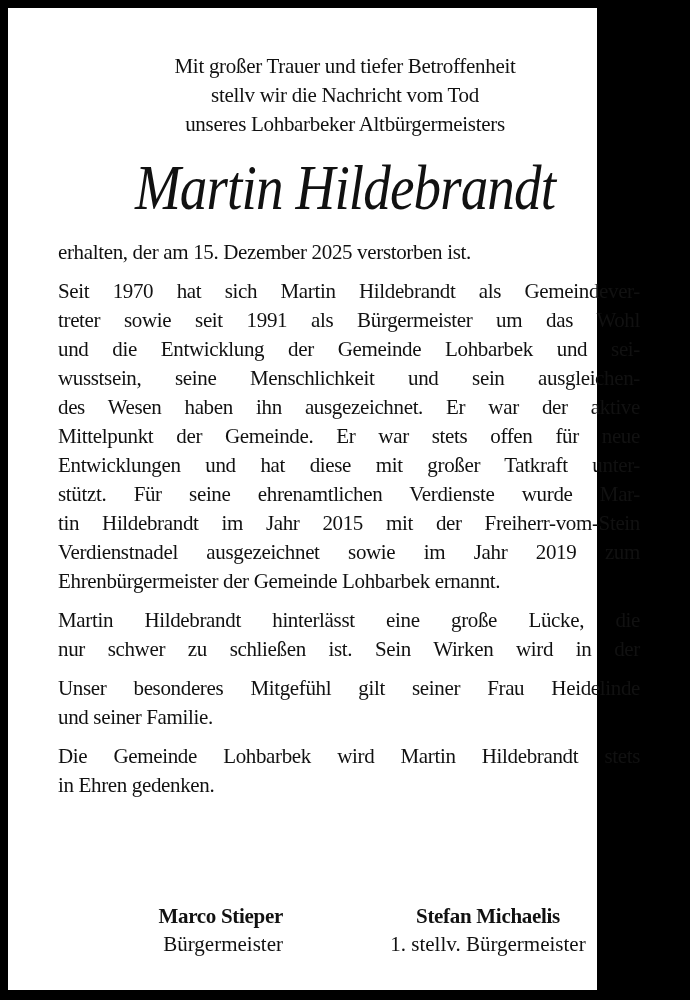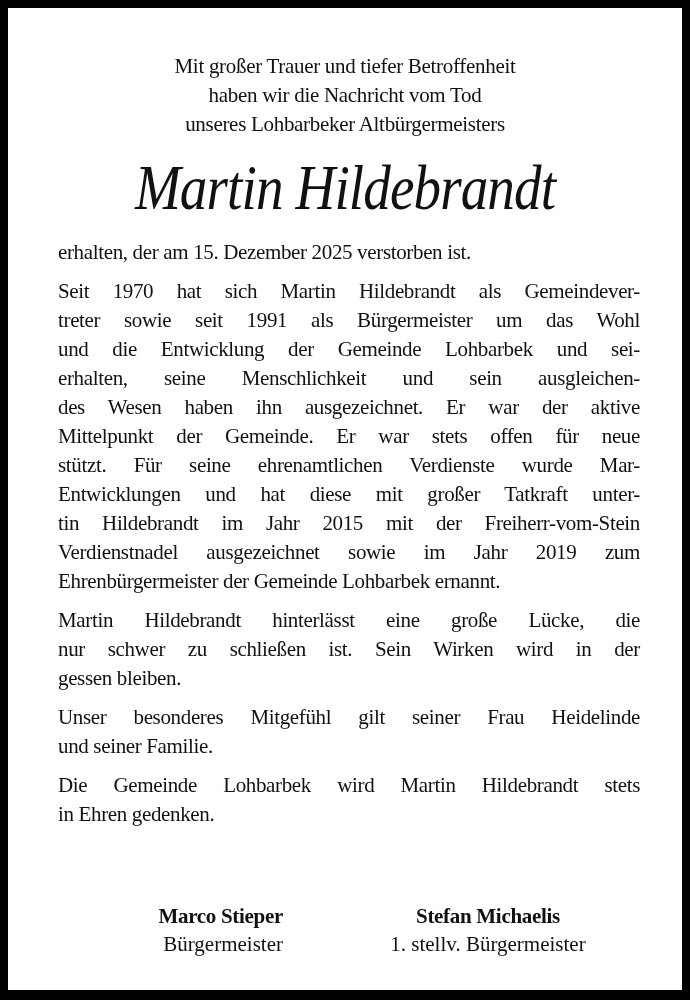--- a/index.html
+++ b/index.html
@@ -1,65 +1,64 @@
 <!DOCTYPE html>
 <html><head>
 <meta charset="utf-8">
 <style>
   html, body { margin:0; padding:0; }
   body { width:690px; height:1000px; background:#000; position:relative; overflow:hidden;
          font-family:"Liberation Serif","DejaVu Serif",serif; color:#111; }
-  .card { position:absolute; left:8px; top:8px; width:674px; height:982px; background:#fff; }
+  .card { position:absolute; left:8px; top:8px; width:589px; height:982px; background:#fff; }
   .intro { position:absolute; left:0; width:674px; top:44px; text-align:center;
            font-size:21px; line-height:29px; letter-spacing:-0.3px; }
   .name { position:absolute; left:0; width:674px; top:140px; text-align:center;
           font-size:64px; font-style:italic; line-height:80px; letter-spacing:-1px;
           transform:scaleX(0.86); transform-origin:center; }
   .body { position:absolute; left:50px; width:586px; top:230px; font-size:21px;
           line-height:29px; letter-spacing:-0.35px; }
   .para { margin:0 4px 10px 0; }
   .line { display:block; text-align:justify; text-align-last:justify; white-space:nowrap; }
   .line.last { text-align-last:left; }
   .sigs { position:absolute; top:894px; left:0; width:674px; font-size:21px; line-height:28px; }
   .sig { position:absolute; text-align:center; }
   .sig .n { font-weight:bold; letter-spacing:-0.3px; }
 </style>
 </head>
 <body>
 
 <div class="card">
   <div class="intro">
     <div>Mit großer Trauer und tiefer Betroffenheit</div>
-    <div>haben wir die Nachricht vom Tod</div>
+    <div>stellv wir die Nachricht vom Tod</div>
     <div>unseres Lohbarbeker Altbürgermeisters</div>
   </div>
 
   <div class="name">Martin Hildebrandt</div>
 
   <div class="body" id="body">
       <div class="para">
         <span class="line last">erhalten, der am 15. Dezember 2025 verstorben ist.</span>
       </div>
       <div class="para">
         <span class="line">Seit 1970 hat sich Martin Hildebrandt als Gemeindever-</span>
         <span class="line">treter sowie seit 1991 als Bürgermeister um das Wohl</span>
         <span class="line">und die Entwicklung der Gemeinde Lohbarbek und sei-</span>
-        <span class="line">erhalten, seine Menschlichkeit und sein ausgleichen-</span>
+        <span class="line">wusstsein, seine Menschlichkeit und sein ausgleichen-</span>
         <span class="line">des Wesen haben ihn ausgezeichnet. Er war der aktive</span>
         <span class="line">Mittelpunkt der Gemeinde. Er war stets offen für neue</span>
+        <span class="line">Entwicklungen und hat diese mit großer Tatkraft unter-</span>
         <span class="line">stützt. Für seine ehrenamtlichen Verdienste wurde Mar-</span>
-        <span class="line">Entwicklungen und hat diese mit großer Tatkraft unter-</span>
         <span class="line">tin Hildebrandt im Jahr 2015 mit der Freiherr-vom-Stein</span>
         <span class="line">Verdienstnadel ausgezeichnet sowie im Jahr 2019 zum</span>
         <span class="line last">Ehrenbürgermeister der Gemeinde Lohbarbek ernannt.</span>
       </div>
       <div class="para">
         <span class="line">Martin Hildebrandt hinterlässt eine große Lücke, die</span>
         <span class="line">nur schwer zu schließen ist. Sein Wirken wird in der</span>
-        <span class="line last">gessen bleiben.</span>
       </div>
       <div class="para">
         <span class="line">Unser besonderes Mitgefühl gilt seiner Frau Heidelinde</span>
         <span class="line last">und seiner Familie.</span>
       </div>
       <div class="para">
         <span class="line">Die Gemeinde Lohbarbek wird Martin Hildebrandt stets</span>
         <span class="line last">in Ehren gedenken.</span>
       </div>
     </div>

